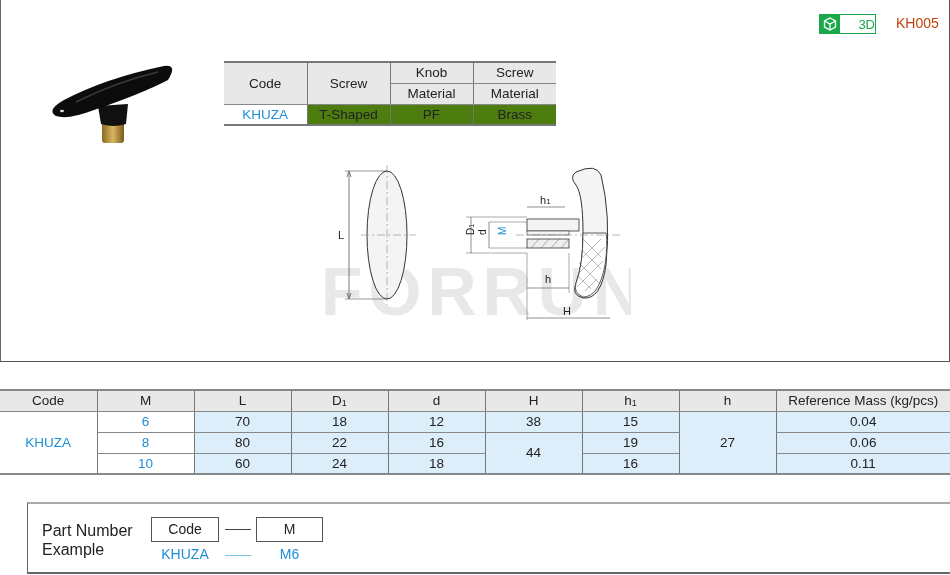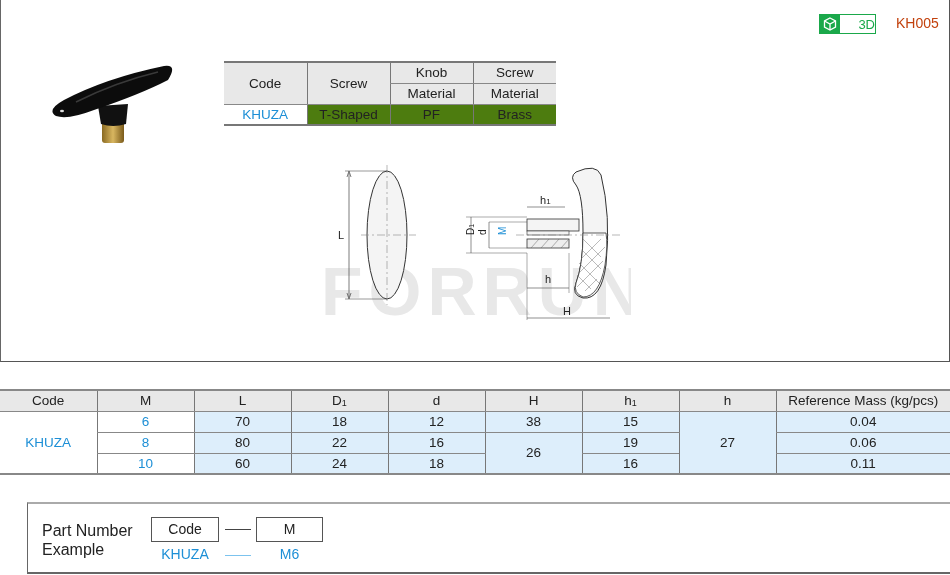--- a/index.html
+++ b/index.html
@@ -194,21 +194,21 @@
     <td>38</td>
     <td>15</td>
     <td rowspan="3" class="tall">27</td>
     <td>0.04</td>
   </tr>
   <tr>
     <td class="m">8</td>
     <td>80</td>
     <td>22</td>
     <td>16</td>
-    <td rowspan="2" class="tall">26</td>
+    <td rowspan="2" class="tall">44</td>
     <td>19</td>
     <td>0.06</td>
   </tr>
   <tr class="last">
     <td class="m">10</td>
     <td>60</td>
     <td>24</td>
     <td>18</td>
     <td>16</td>
     <td>0.11</td>

